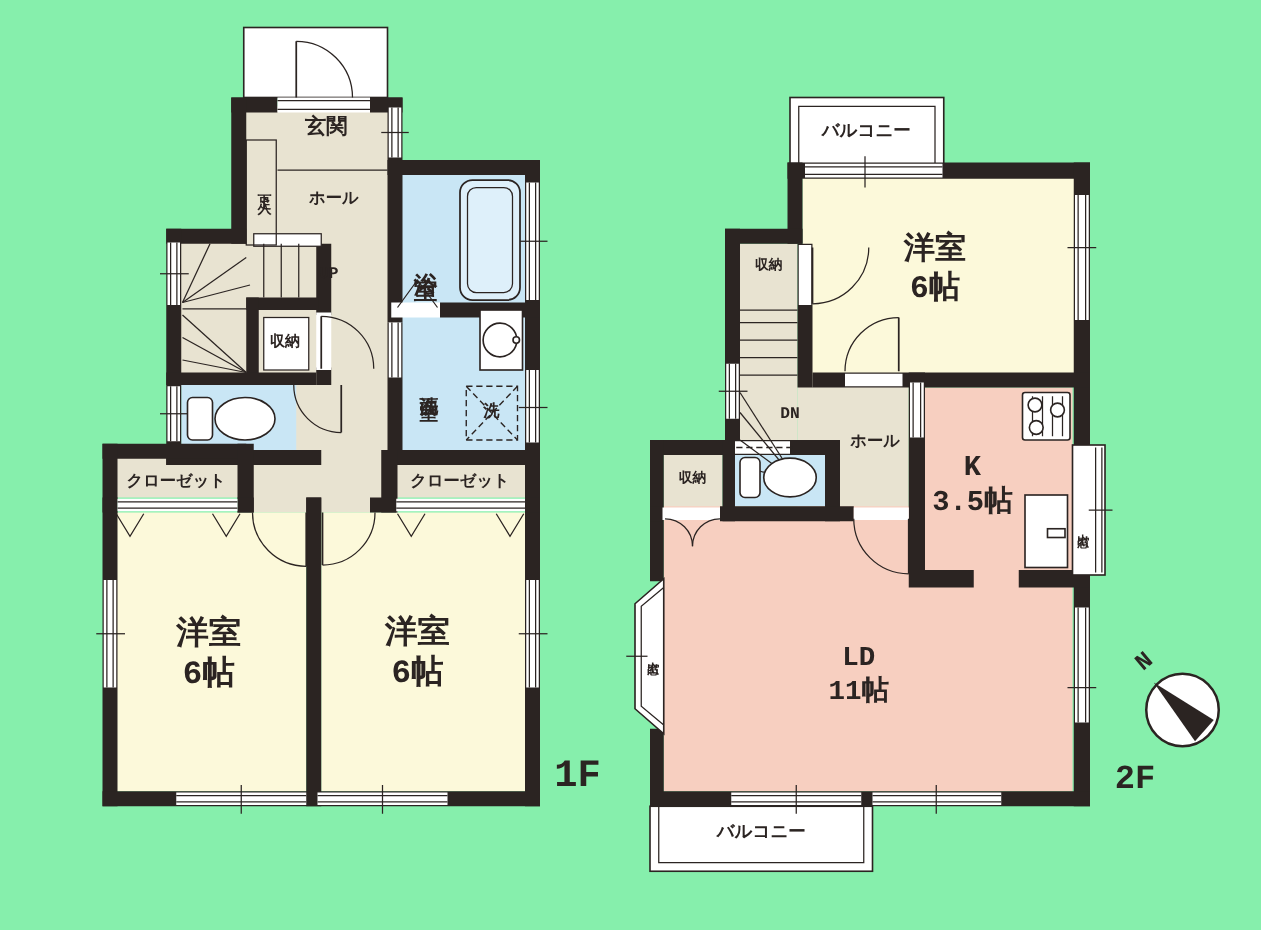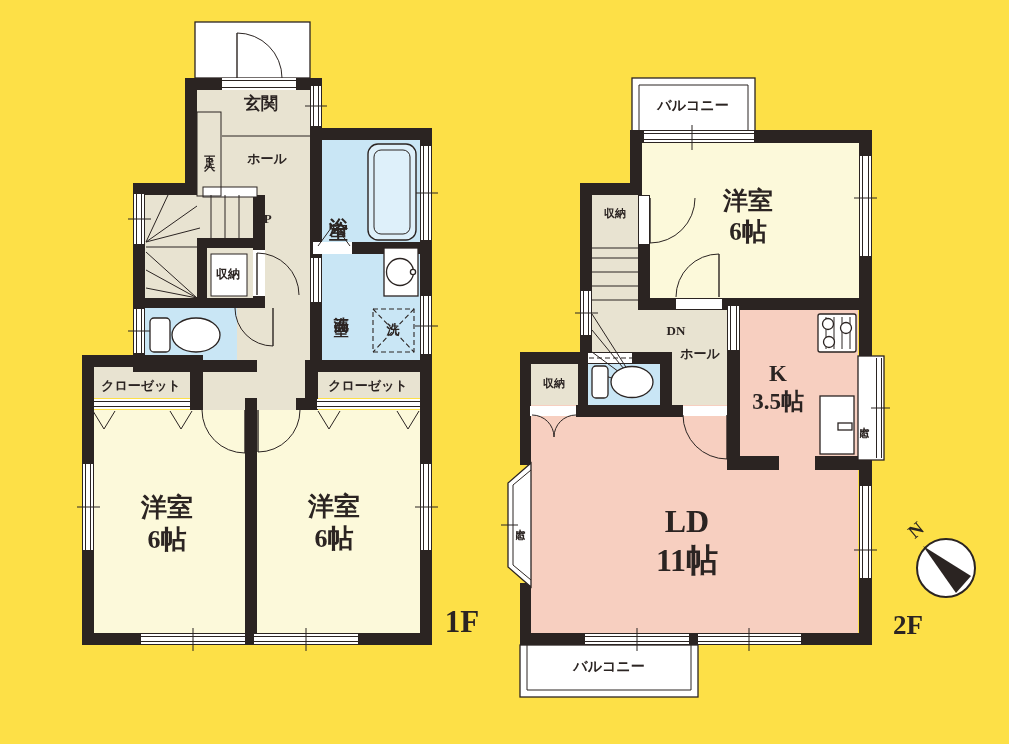--- a/index.html
+++ b/index.html
@@ -1,17 +1,17 @@
 <!DOCTYPE html>
 <html><head>
 <meta charset="utf-8">
 <style>
   html,body{margin:0;padding:0;background:#ffffff;}
-  .stage{position:relative;width:1009px;height:744px;background:#fde047;overflow:hidden;
-         font-family:Liberation Serif, serif;color:#2b2422;}
+  .stage{position:relative;width:1009px;height:744px;background:#86efac;overflow:hidden;
+         font-family:Liberation Mono, monospace;color:#2b2422;}
   .stage svg{position:absolute;left:0;top:0;}
   .lbl{position:absolute;transform:translate(-50%,-50%);font-weight:700;white-space:nowrap;
        line-height:1.22;text-align:center;color:#2b2422;}
   .vlbl{writing-mode:vertical-rl;text-orientation:upright;letter-spacing:3px;}
   .nlbl{transform:translate(-50%,-50%) rotate(-40deg);}
   
   .w{fill:#2b2422;}
   .ln{stroke:#2b2422;stroke-width:1.4;fill:none;}
   .ln1{stroke:#2b2422;stroke-width:1;fill:none;}
   .wf{fill:#ffffff;}
@@ -349,28 +349,28 @@
   <div>6帖</div>
 </div>
 <div class="lbl" style="left:462px;top:622px;font-size:31px;">1F</div>
 
 <div class="lbl" style="left:693px;top:106px;font-size:14px;">バルコニー</div>
 <div class="lbl" style="left:748px;top:216px;font-size:25px;">
   <div>洋室</div>
   <div>6帖</div>
 </div>
 <div class="lbl" style="left:615px;top:214px;font-size:11px;">収納</div>
-<div class="lbl" style="left:632px;top:331px;font-size:13px;margin-left:44px;">DN</div>
+<div class="lbl" style="left:632px;top:331px;font-size:13px;">DN</div>
 <div class="lbl" style="left:700px;top:354px;font-size:13px;">ホール</div>
 <div class="lbl" style="left:554px;top:384px;font-size:11px;">収納</div>
 <div class="lbl" style="left:778px;top:388px;font-size:23px;">
   <div>K</div>
   <div>3.5帖</div>
 </div>
-<div class="lbl" style="left:687px;top:541px;font-size:32px;">
+<div class="lbl" style="left:687px;top:541px;font-size:22px;">
   <div>LD</div>
   <div>11帖</div>
 </div>
 <div class="lbl vlbl" style="left:520px;top:522px;font-size:10px;letter-spacing:1px;">出窓</div>
 <div class="lbl vlbl" style="left:864px;top:420px;font-size:10px;letter-spacing:1px;">出窓</div>
 <div class="lbl" style="left:609px;top:667px;font-size:14px;">バルコニー</div>
 <div class="lbl" style="left:908px;top:625px;font-size:27px;">2F</div>
 
 <div class="lbl nlbl" style="left:916px;top:530px;font-size:19px;">N</div>
 

